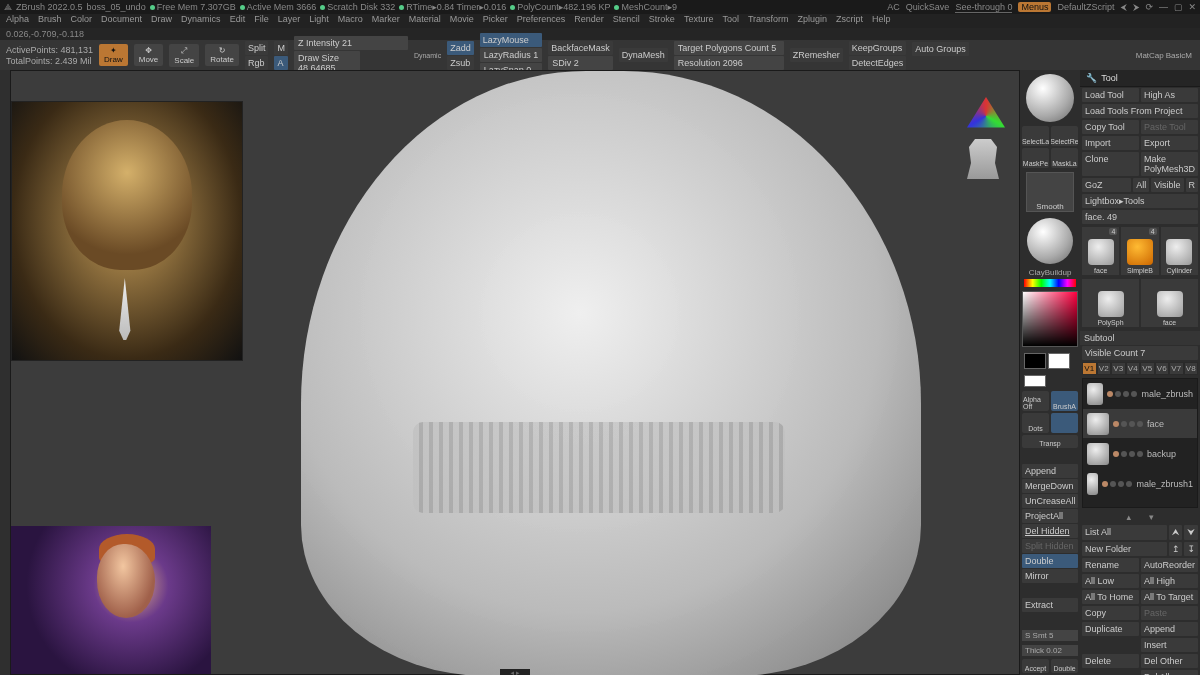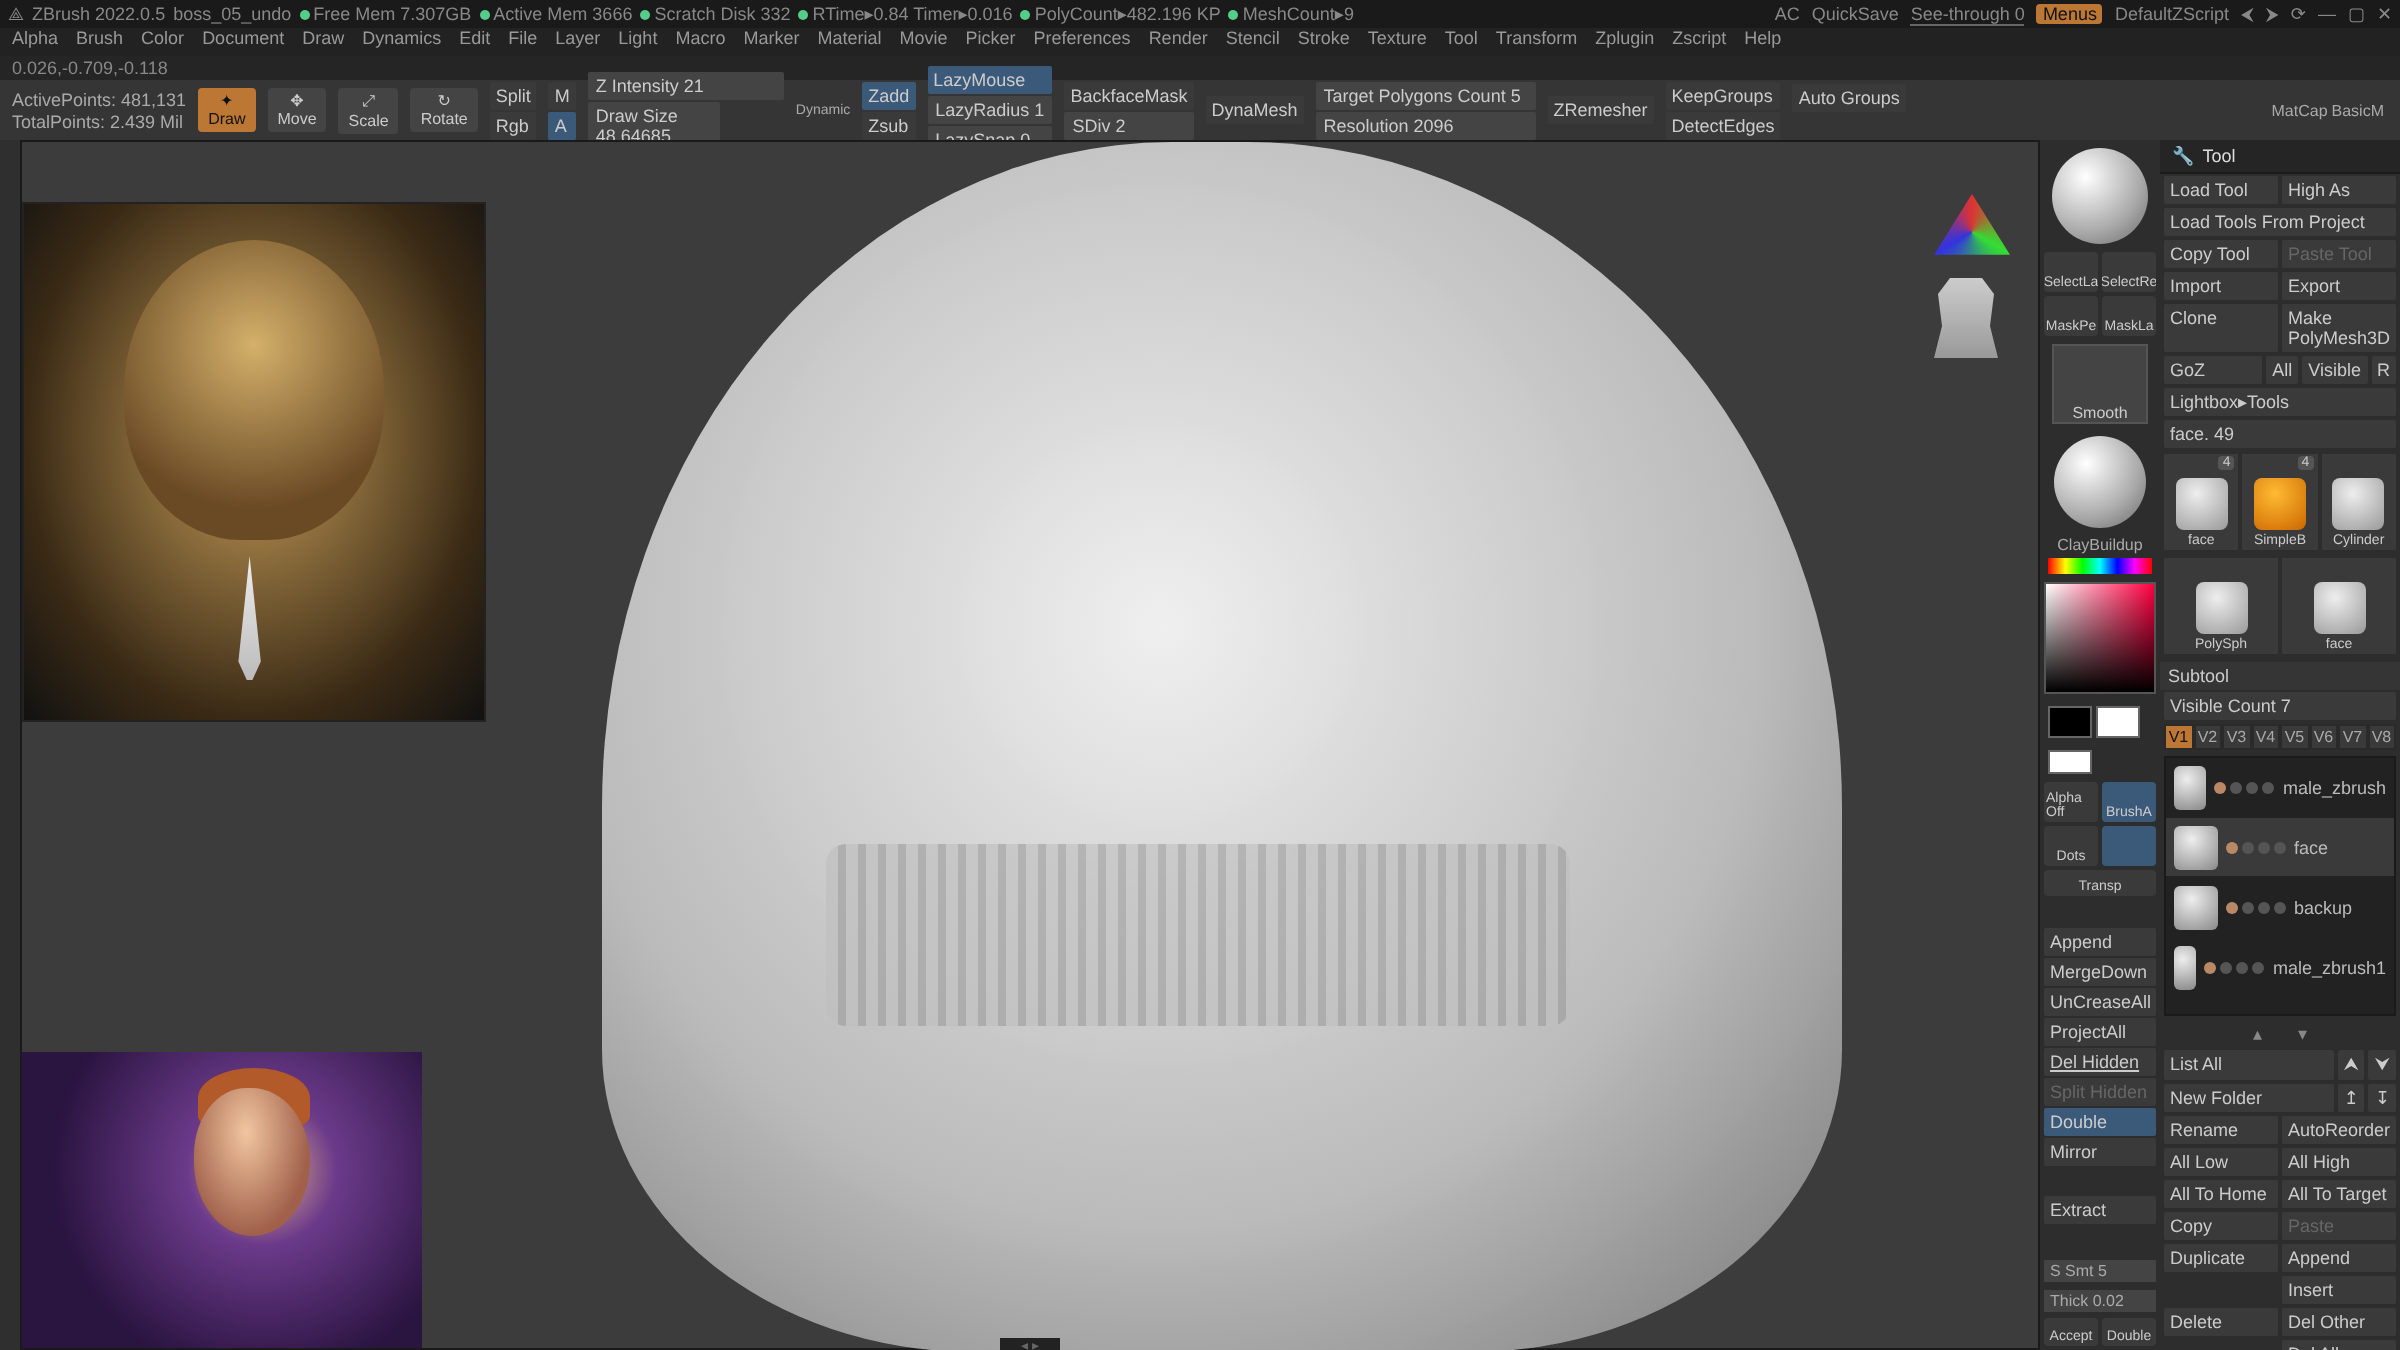--- a/index.html
+++ b/index.html
@@ -183,21 +183,21 @@
     </div>
   <div class="group">
     <div class="btn-sm">Split</div>
     <div class="btn-sm">Rgb</div>
   </div>
   <div class="group">
     <div class="btn-sm">M</div>
     <div class="btn-sm hl">A</div>
   </div>
   <div class="group">
-    <div class="field" style="width:98px">Z Intensity 21</div>
+    <div class="field" style="width:114px">Z Intensity 21</div>
     <div class="field" style="width:66px">Draw Size 48.64685</div>
   </div>
   <div class="lbl" style="font-size:7px">Dynamic</div>
   <div class="group">
     <div class="btn-sm hl">Zadd</div>
     <div class="btn-sm">Zsub</div>
   </div>
   <div class="group">
     <div class="btn-sm hl">LazyMouse</div>
     <div class="field">LazyRadius 1</div>

